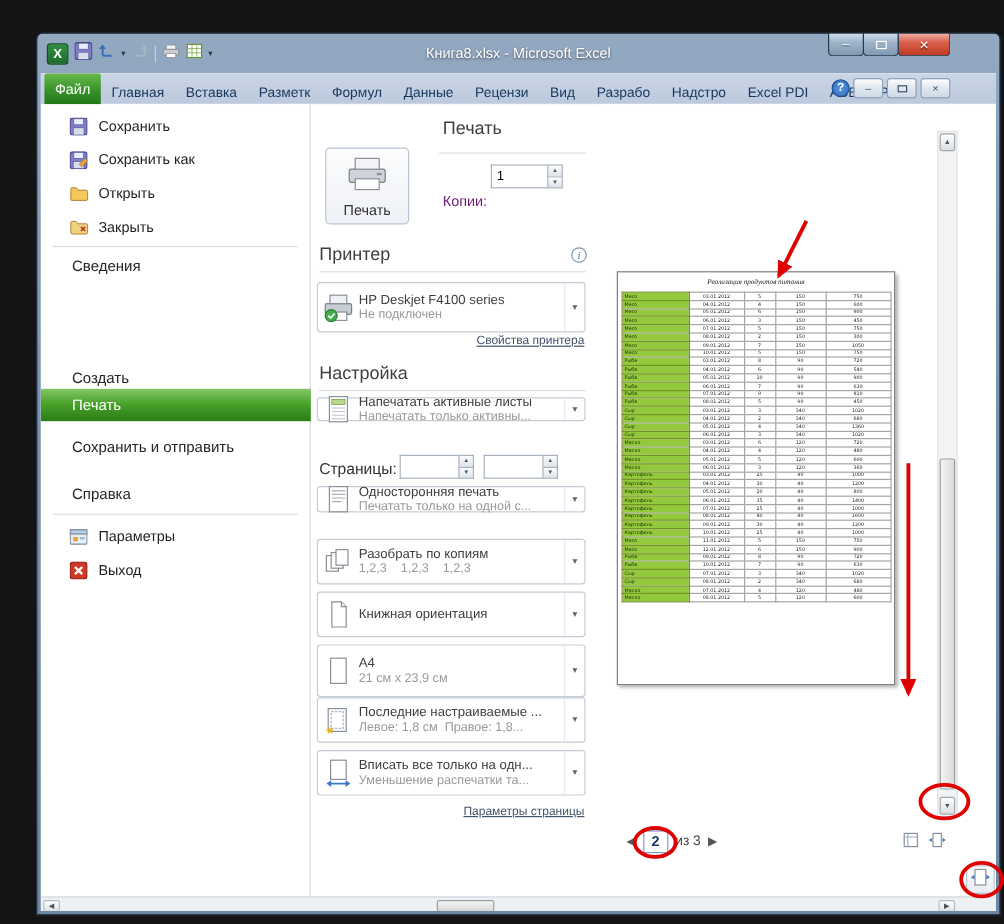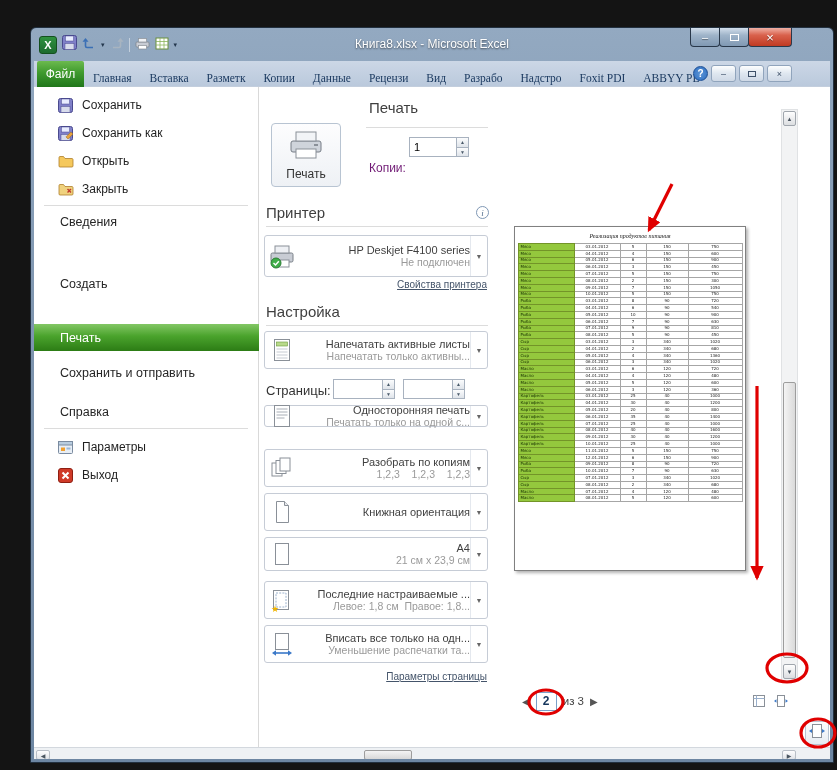--- a/index.html
+++ b/index.html
@@ -27,21 +27,21 @@
   .cbtn.close { width:44px; background:linear-gradient(#f0b0a4,#d9614c 40%,#c03a22); font-size:13px; }
 
   
   .client { position:absolute; left:3px; right:3px; top:33px; bottom:3px; background:#fff; overflow:hidden; }
 
   .tabstrip { position:absolute; left:0; right:0; top:0; height:26px;
     background:linear-gradient(#ccd7e6,#bac9dc); border-bottom:1px solid #c3cedd; }
   .tabs { position:absolute; left:3px; top:0; display:flex; }
   .file-tab { width:47px; height:26px; line-height:26px; text-align:center; color:#fff; font-size:12px;
     background:linear-gradient(#6cba4e,#3f9a2e 45%,#20761a); border-radius:2px 2px 0 0; cursor:pointer; }
-  .tab { padding:4px 9px; height:26px; line-height:26px; font-size:11.5px; color:#17365d; cursor:pointer; white-space:nowrap;font-family:Liberation Serif, serif; }
+  .tab { padding:4px 9px; height:26px; line-height:26px; font-size:11.5px; color:#17365d; cursor:pointer; white-space:nowrap; }
   .tabrow-right { position:absolute; right:38px; top:4px; display:flex; gap:3px; align-items:center; }
   .help-btn { width:15px; height:15px; border-radius:50%; background:radial-gradient(#5b94d6,#2f6fc1);
     color:#fff; font-size:10px; font-weight:bold; display:flex; align-items:center; justify-content:center;
     border:1px solid #1d4f96; cursor:pointer; }
   .tbtn { width:25px; height:17px; border:1px solid #90a4bc; border-radius:3px; cursor:pointer;
     background:linear-gradient(#fdfefe,#dfe7f0 50%,#cfd9e6); color:#3e5068; font-size:9px;
     display:flex; align-items:center; justify-content:center; }
   .tbtn .box { width:8px; height:6px; border:1.2px solid #3e5068; display:block; }
 
   .backstage { position:absolute; left:0; right:0; top:26px; height:660px; background:#fff; }
@@ -71,21 +71,21 @@
   .stepper { width:13px; display:flex; flex-direction:column; }
   .st { flex:1; border:1px solid #a8b2bf; background:linear-gradient(#fbfcfd,#dfe4ea); font-size:5px; color:#4a5a6a;
     display:flex; align-items:center; justify-content:center; cursor:pointer; }
   .st.dn { border-top:0; }
   .info-ic { position:absolute; left:217px; top:119px; width:13px; height:13px; border:1px solid #7f98b5; border-radius:50%;
     color:#55708f; font-size:9px; font-family:"Liberation Serif",serif; font-style:italic;
     display:flex; align-items:center; justify-content:center; cursor:pointer; }
   .drop { position:absolute; left:5px; width:224px; border:1px solid #c6ccd6; border-radius:3px; background:#fff;
     display:flex; align-items:center; cursor:pointer; }
   .drop .ic { width:34px; display:flex; justify-content:center; flex:none; }
-  .drop .tx { flex:1; min-width:0;text-align:right; }
+  .drop .tx { flex:1; min-width:0; }
   .drop .t1 { font-size:11px; color:#3f3f3f; white-space:nowrap; overflow:hidden; }
   .drop .t2 { font-size:10.5px; color:#9a9a9a; white-space:pre; overflow:hidden; }
   .drop .ar { width:17px; align-self:stretch; border-left:1px solid #e4e8ee; display:flex; align-items:center;
     justify-content:center; font-size:7px; color:#666; flex:none; }
   .link { position:absolute; right:10px; font-size:10px; color:#44546a; text-decoration:underline; cursor:pointer; white-space:nowrap;text-align:center; }
   .pages-lbl { position:absolute; left:7px; top:296px; font-size:13px; color:#333; }
 
   
   .preview { position:absolute; left:463px; right:0; top:0; bottom:0; background:#fff; }
   .page { position:absolute; left:17px; top:139px; width:232px; height:345px; background:#fff;
@@ -175,27 +175,27 @@
   <div class="client">
 
     <div class="tabstrip">
       <div class="tabs">
         <div class="file-tab">Файл</div>
         <span style="display:flex">
 
         <div class="tab">Главная</div>
             <div class="tab">Вставка</div>
             <div class="tab">Разметк</div>
-            <div class="tab">Копии</div>
+            <div class="tab">Формул</div>
             <div class="tab">Данные</div>
             <div class="tab">Рецензи</div>
             <div class="tab">Вид</div>
             <div class="tab">Разрабо</div>
             <div class="tab">Надстро</div>
-            <div class="tab">Foxit PDI</div>
+            <div class="tab">Excel PDI</div>
             <div class="tab">ABBYY PL</div>
           </span>
       </div>
       <div class="tabrow-right">
         <div class="help-btn">?</div>
         <div class="tbtn">–</div>
         <div class="tbtn">
             <span class="box"></span>
           </div>
         <div class="tbtn">×</div>
@@ -240,21 +240,21 @@
                 <path d="M1 4 L1 2.5 C1 2 1.3 1.5 2 1.5 L5.5 1.5 L7 3.5 L14 3.5 C14.5 3.5 15 4 15 4.5 L15 11 C15 11.7 14.5 12 14 12 L2 12 C1.3 12 1 11.7 1 11 z" fill="#f0d27e" stroke="#ae7f2c" stroke-width="0.8"></path>
                 <path d="M9.5 6 L13 9.5 M13 6 L9.5 9.5" stroke="#c0392b" stroke-width="1.4"></path>
               </svg>
             </span>
           <span class="sb-label">Закрыть</span>
         </div>
         <div class="sb-sep" style="top:118px"></div>
         <div class="sb-item nav" style="top:123px">
           <span class="sb-label">Сведения</span>
         </div>
-        <div class="sb-item nav" style="top:185px">
+        <div class="sb-item nav" style="top:216px">
           <span class="sb-label">Создать</span>
         </div>
         <div class="sb-item nav active" style="top:237px">
           <span class="sb-label">Печать</span>
         </div>
         <div class="sb-item nav" style="top:274px">
           <span class="sb-label">Сохранить и отправить</span>
         </div>
         <div class="sb-item nav" style="top:313px">
           <span class="sb-label">Справка</span>
@@ -321,21 +321,21 @@
             <div class="t1">HP Deskjet F4100 series</div>
             <div class="t2">Не подключен</div>
           </span>
           <span class="ar">▼</span>
         </div>
         <div class="link" style="top:192px">Свойства принтера</div>
 
         <div class="hdr" style="left:7px; top:216px">Настройка</div>
         <div class="hline" style="left:7px; top:238px; width:222px"></div>
 
-        <div class="drop" style="top:244px; height:38px">
+        <div class="drop" style="top:244px; height:20px">
           <span class="ic">
               <svg width="22" height="24">
                 <rect x="3.5" y="1.5" width="15" height="21" fill="#fff" stroke="#8a9098"></rect>
                 <rect x="5.5" y="4" width="11" height="4" fill="#b8d98a" stroke="#6a9a3a" stroke-width="0.6"></rect>
                 <path d="M5.5 11 h11 M5.5 14 h11 M5.5 17 h11 M5.5 20 h11" stroke="#b8bec6" stroke-width="0.8"></path>
               </svg>
             </span>
           <span class="tx">
             <div class="t1">Напечатать активные листы</div>
             <div class="t2">Напечатать только активны...</div>
@@ -394,21 +394,21 @@
                 <path d="M5.5 1.5 h8 l4 4 v17 h-12 z" fill="#fff" stroke="#8a9098"></path>
                 <path d="M13.5 1.5 v4 h4" fill="#e8eaee" stroke="#8a9098"></path>
               </svg>
             </span>
           <span class="tx">
             <div class="t1">Книжная ориентация</div>
           </span>
           <span class="ar">▼</span>
         </div>
 
-        <div class="drop" style="top:450px; height:34px">
+        <div class="drop" style="top:450px; height:44px">
           <span class="ic">
               <svg width="22" height="24">
                 <rect x="4.5" y="1.5" width="13" height="21" fill="#fff" stroke="#8a9098"></rect>
               </svg>
             </span>
           <span class="tx">
             <div class="t1">A4</div>
             <div class="t2">21 см x 23,9 см</div>
           </span>
           <span class="ar">▼</span>

